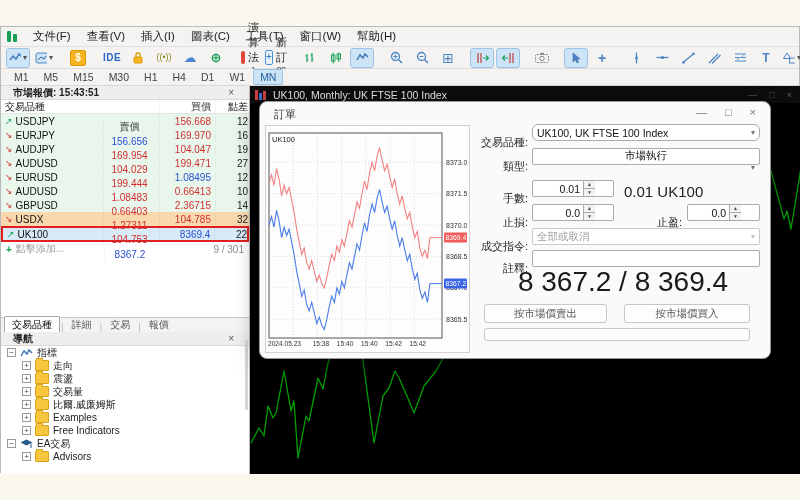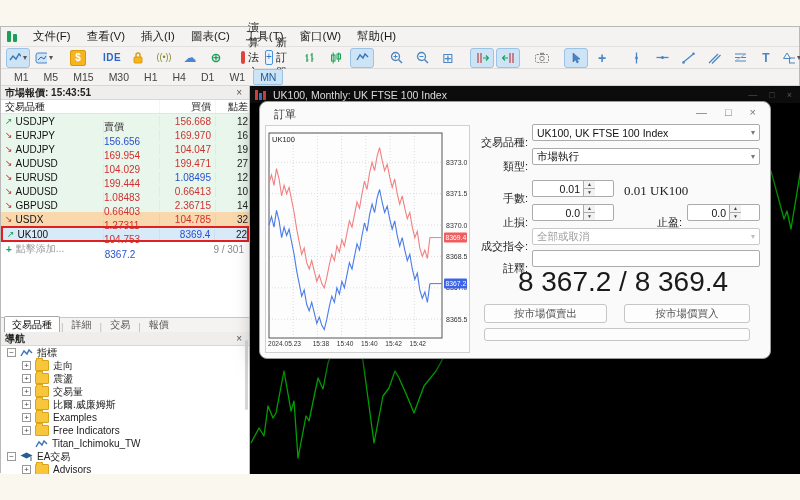--- a/index.html
+++ b/index.html
@@ -36,26 +36,26 @@
   
   #tfbar{position:absolute;left:0;top:42px;width:100%;height:17px;background:#f4f3f1;
          border-bottom:1px solid #d8d7d5;display:flex;align-items:center;padding-left:6px;
          box-sizing:border-box;font-size:10.5px;color:#444;}
   .tf{padding:1px 6px;margin-right:1px;border-radius:2px;border:1px solid transparent;cursor:default;}
   .tf.active{background:#cde4f7;border-color:#9cc3e5;color:#1d5c9e;}
   
   #leftpanel{position:absolute;left:0;top:59px;width:249px;height:388px;background:#fff;
              border-right:1px solid #bdbdbd;box-sizing:border-box;}
   .panel-title{height:13px;background:#efeeec;border-bottom:1px solid #d9d8d6;display:flex;
-               align-items:center;font-size:10px;font-weight:bold;color:#222;padding:0 4px;}
+               align-items:center;font-size:10px;font-weight:bold;color:#222;padding:0 12px;}
   .panel-title .x{margin-left:auto;font-weight:normal;color:#555;font-size:10px;padding:0 3px;cursor:default;}
   #mw-header{height:13px;display:flex;font-size:10px;color:#333;border-bottom:1px solid #e4e4e4;align-items:center;}
   .mw-row{height:14px;display:flex;align-items:center;font-size:10px;box-sizing:border-box;}
   .col-sym{width:102px;padding-left:4px;box-sizing:border-box;display:flex;align-items:center;gap:3px;color:#111;}
-  .col-bid{width:56px;text-align:left;box-sizing:border-box;padding-right:4px;border-left:1px solid rgba(0,0,0,0.04);margin-top:41px;}
+  .col-bid{width:56px;text-align:center;box-sizing:border-box;padding-right:4px;border-left:1px solid rgba(0,0,0,0.04);margin-top:41px;}
   .col-ask{width:56px;text-align:right;box-sizing:border-box;padding-right:4px;border-left:1px solid rgba(0,0,0,0.04);}
   .col-spr{width:33px;text-align:right;box-sizing:border-box;border-left:1px solid rgba(0,0,0,0.04);color:#222;}
   .bg-green{background:#e9f6ec;}
   .bg-orange{background:#f9d8ad;}
   .bg-blue{background:#d8e9f8;}
   .mw-row.selected{border:2px solid #e02020;height:16px;}
   .c-red{color:#d03030;}
   .c-blue{color:#2850d0;}
   .arrow-up{color:#18a058;font-size:9px;}
   .arrow-down{color:#d03030;font-size:9px;}
@@ -100,21 +100,21 @@
   .f-field{position:absolute;height:17px;background:#fff;border:1px solid #ababab;border-radius:2px;
            box-sizing:border-box;display:flex;align-items:center;font-size:10.5px;color:#111;padding:0 4px;}
   .f-field .chev{margin-left:auto;color:#777;font-size:8px;}
   .f-field.disabled{color:#9c9c9c;border-color:#c9c9c9;}
   .f-field.disabled .chev{color:#c0c0c0;}
   .num{justify-content:flex-end;padding-right:18px;}
   .spin{width:11px;height:15px;border-left:1px solid #ababab;margin-left:3px;display:flex;
         flex-direction:column;flex:none;}
   .spin i{flex:1;font-style:normal;font-size:5px;line-height:7px;text-align:center;color:#444;background:#f2f2f2;}
   .spin i+i{border-top:1px solid #ababab;}
-  .f-hint{position:absolute;font-size:13px;color:#222;font-family:Liberation Serif, serif;}
+  .f-hint{position:absolute;font-size:15px;color:#222;}
   #big-price{position:absolute;left:230px;top:164px;width:266px;text-align:center;font-size:28px;color:#1a1a1a;}
   .dlg-btn{position:absolute;height:19px;background:#fdfdfd;border:1px solid #c6c6c6;border-radius:3px;
            font-size:10.5px;color:#555;display:flex;align-items:center;justify-content:center;box-sizing:border-box;}
   #wide-bar{position:absolute;left:224px;top:226px;width:266px;height:13px;background:#fdfdfd;
             border:1px solid #c6c6c6;border-radius:3px;box-sizing:border-box;}
 </style>
 </head>
 <body>
 
 <div id="app">
@@ -448,27 +448,20 @@
           </div>
           <div class="nav-item" style="padding-left: 21px;">
             <span class="exp">+</span>
             <span class="ico-folder"></span>
             <span>Examples</span>
           </div>
           <div class="nav-item" style="padding-left: 21px;">
             <span class="exp">+</span>
             <span class="ico-folder"></span>
             <span>Free Indicators</span>
-          </div>
-          <div class="nav-item" style="padding-left: 21px;">
-            <span class="exp-spacer"></span>
-            <svg width="13" height="10">
-              <polyline points="1,8 4,3 7,6 9,2 12,5" fill="none" stroke="#3a74b8" stroke-width="1.4"></polyline>
-            </svg>
-            <span>Titan_Ichimoku_TW</span>
           </div>
           <div class="nav-item" style="padding-left: 6px;">
             <span class="exp">−</span>
             <svg width="13" height="10">
               <polygon points="6.5,0.5 12.5,3.5 6.5,6.5 0.5,3.5" fill="#2b5c8e"></polygon>
               <line x1="11" y1="4.5" x2="11" y2="9" stroke="#2b5c8e"></line>
             </svg>
             <span>EA交易</span>
           </div>
           <div class="nav-item" style="padding-left: 21px;">
@@ -541,27 +534,27 @@
             <text x="2" y="220" font-size="6.6" fill="#333" font-family="Liberation Sans, DejaVu Sans, sans-serif">2024.05.23</text>
             <text x="54.9" y="220" font-size="6.6" fill="#333" text-anchor="middle" font-family="Liberation Sans, DejaVu Sans, sans-serif">15:38</text>
             <text x="79.12" y="220" font-size="6.6" fill="#333" text-anchor="middle" font-family="Liberation Sans, DejaVu Sans, sans-serif">15:40</text>
             <text x="103.33999999999999" y="220" font-size="6.6" fill="#333" text-anchor="middle" font-family="Liberation Sans, DejaVu Sans, sans-serif">15:40</text>
             <text x="127.56" y="220" font-size="6.6" fill="#333" text-anchor="middle" font-family="Liberation Sans, DejaVu Sans, sans-serif">15:42</text>
             <text x="151.78" y="220" font-size="6.6" fill="#333" text-anchor="middle" font-family="Liberation Sans, DejaVu Sans, sans-serif">15:42</text>
           </svg>
       </div>
 
       <span class="f-label" style="left:206px;top:25px;">交易品種:</span>
-      <div class="f-field" style="left:272px;top:22px;width:228px;">
+      <div class="f-field" style="left:272px;top:22px;width:228px;border-radius:6px;">
         <span>UK100, UK FTSE 100 Index</span>
         <span class="chev">▾</span>
       </div>
 
       <span class="f-label" style="left:206px;top:49px;">類型:</span>
-      <div class="f-field" style="left:272px;top:46px;width:228px;">
+      <div class="f-field" style="left:272px;top:46px;width:228px;flex-direction:column;">
         <span>市場執行</span>
         <span class="chev">▾</span>
       </div>
 
       <span class="f-label" style="left:206px;top:81px;">手數:</span>
       <div class="f-field num" style="left:272px;top:78px;width:82px;">
         <span>0.01</span>
         <span class="spin">
             <i>▲</i>
             <i>▼</i>

